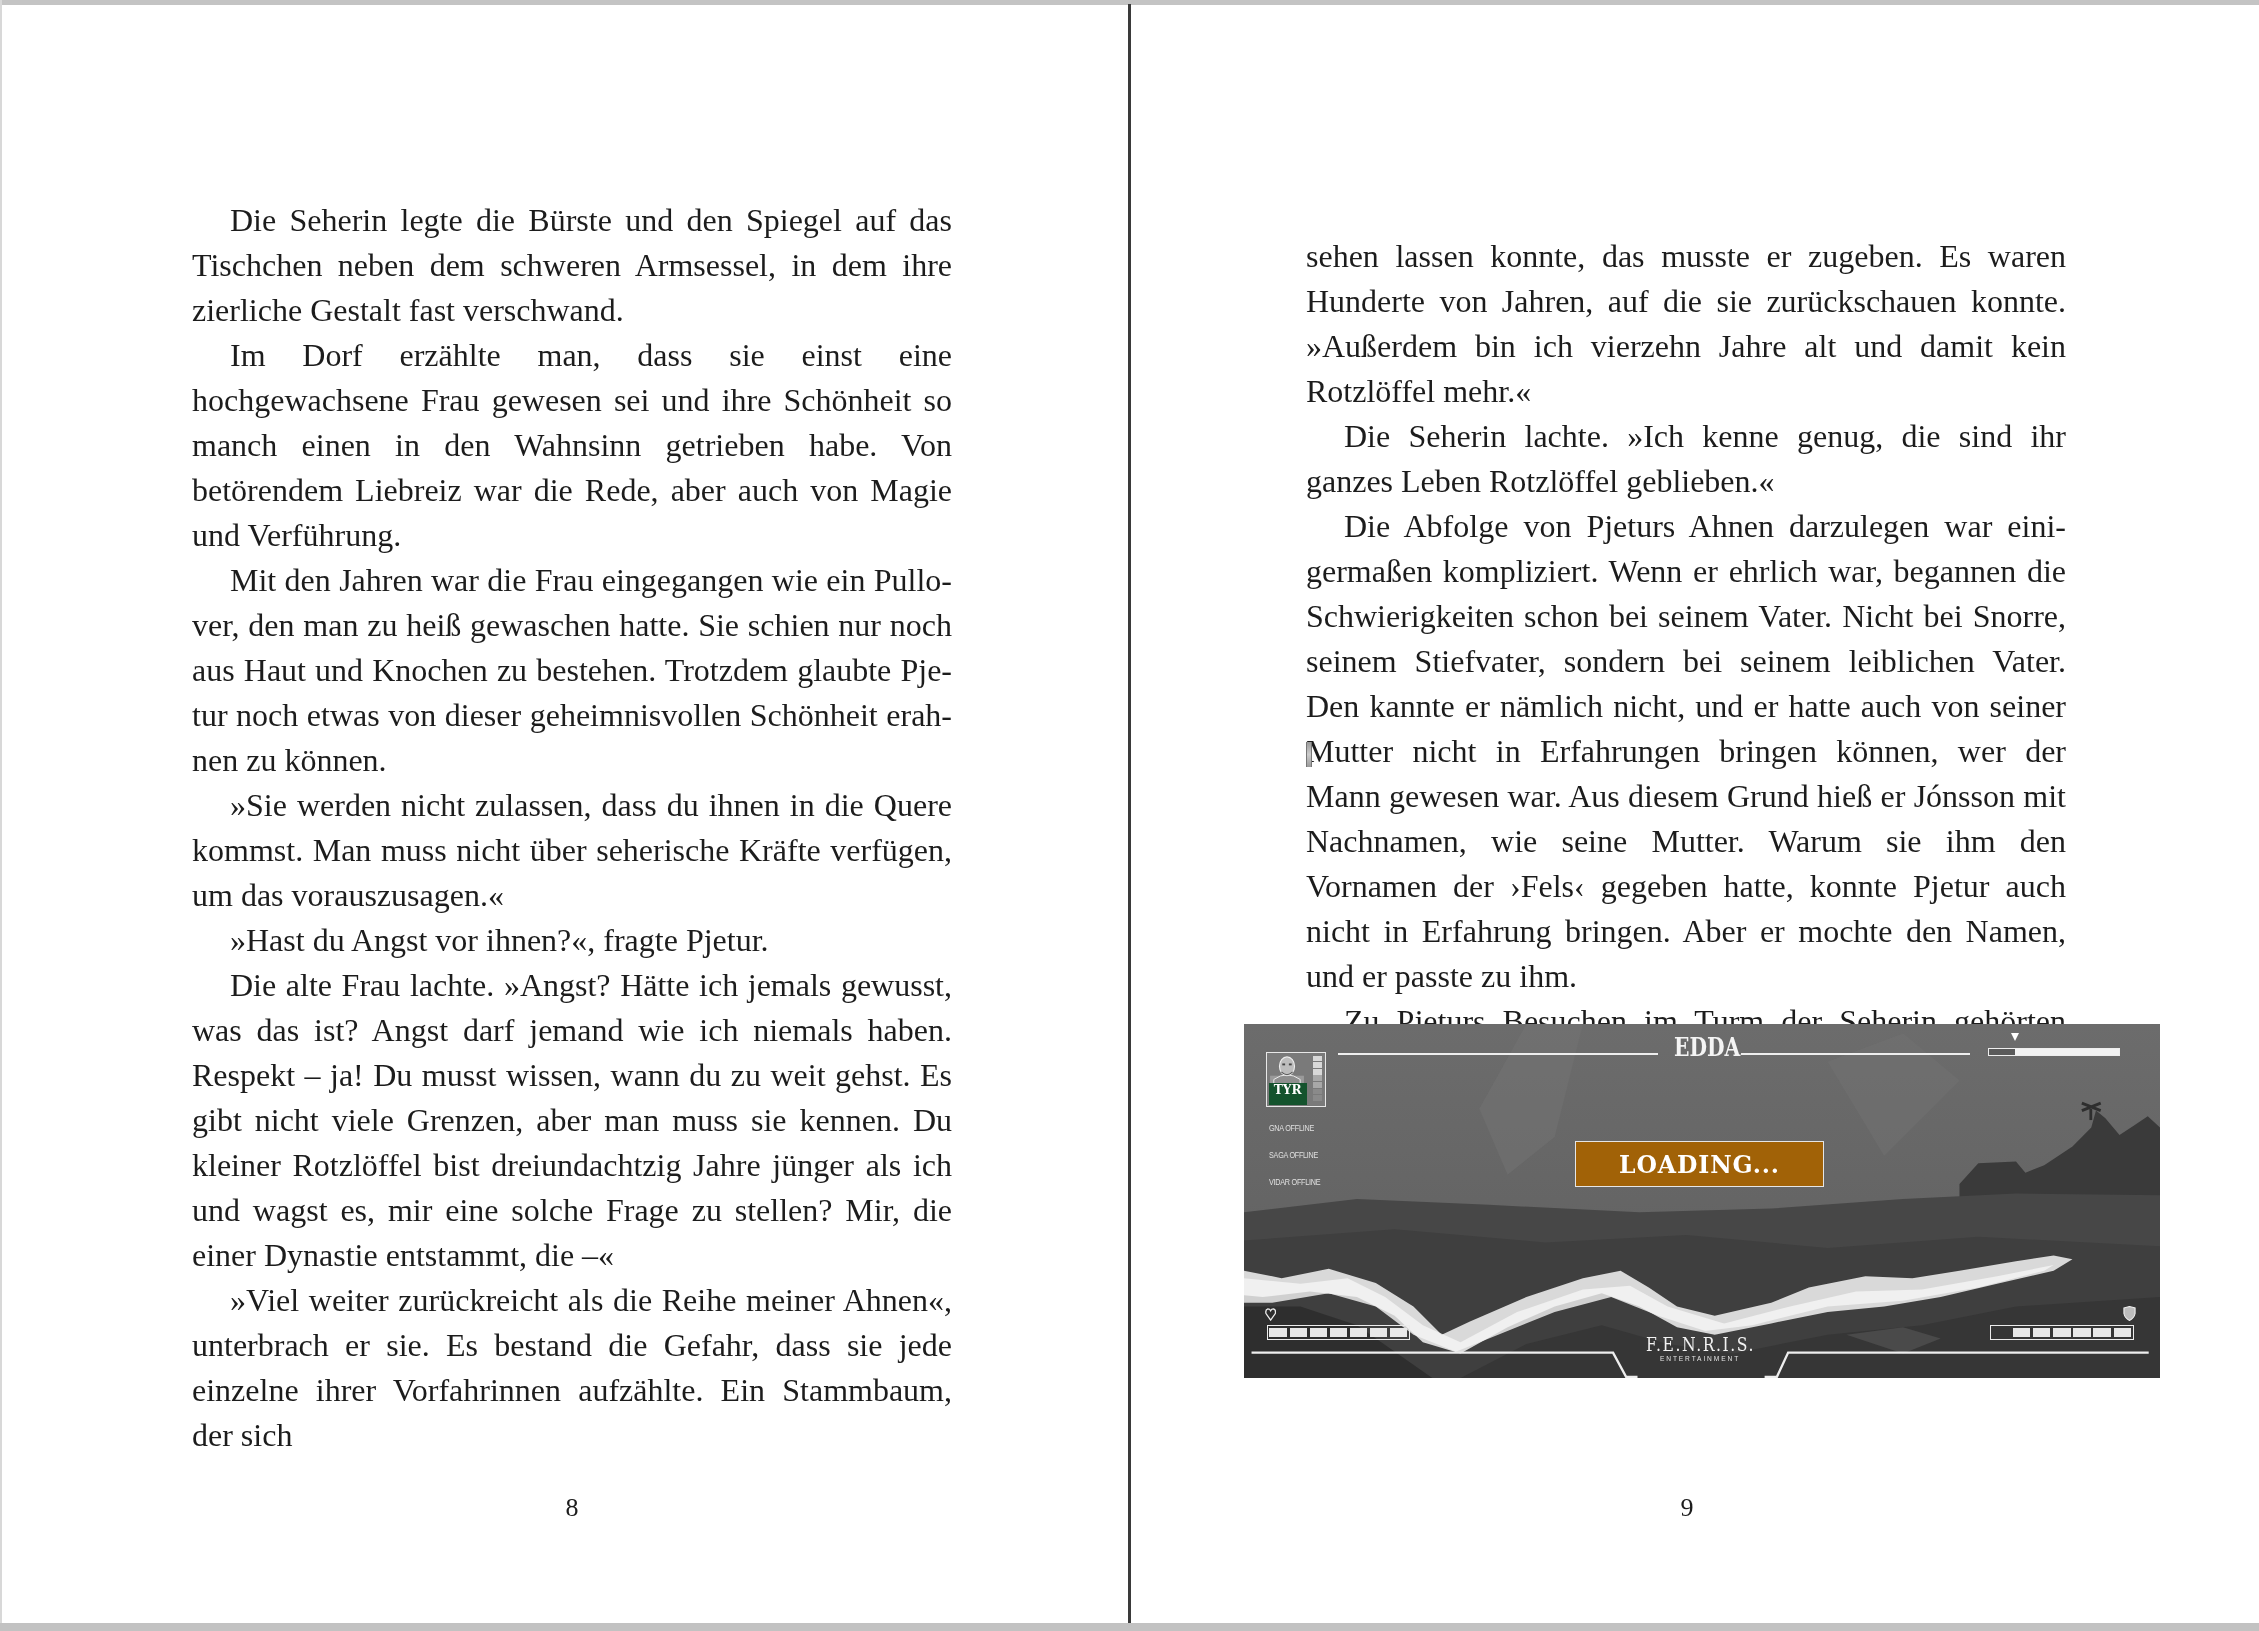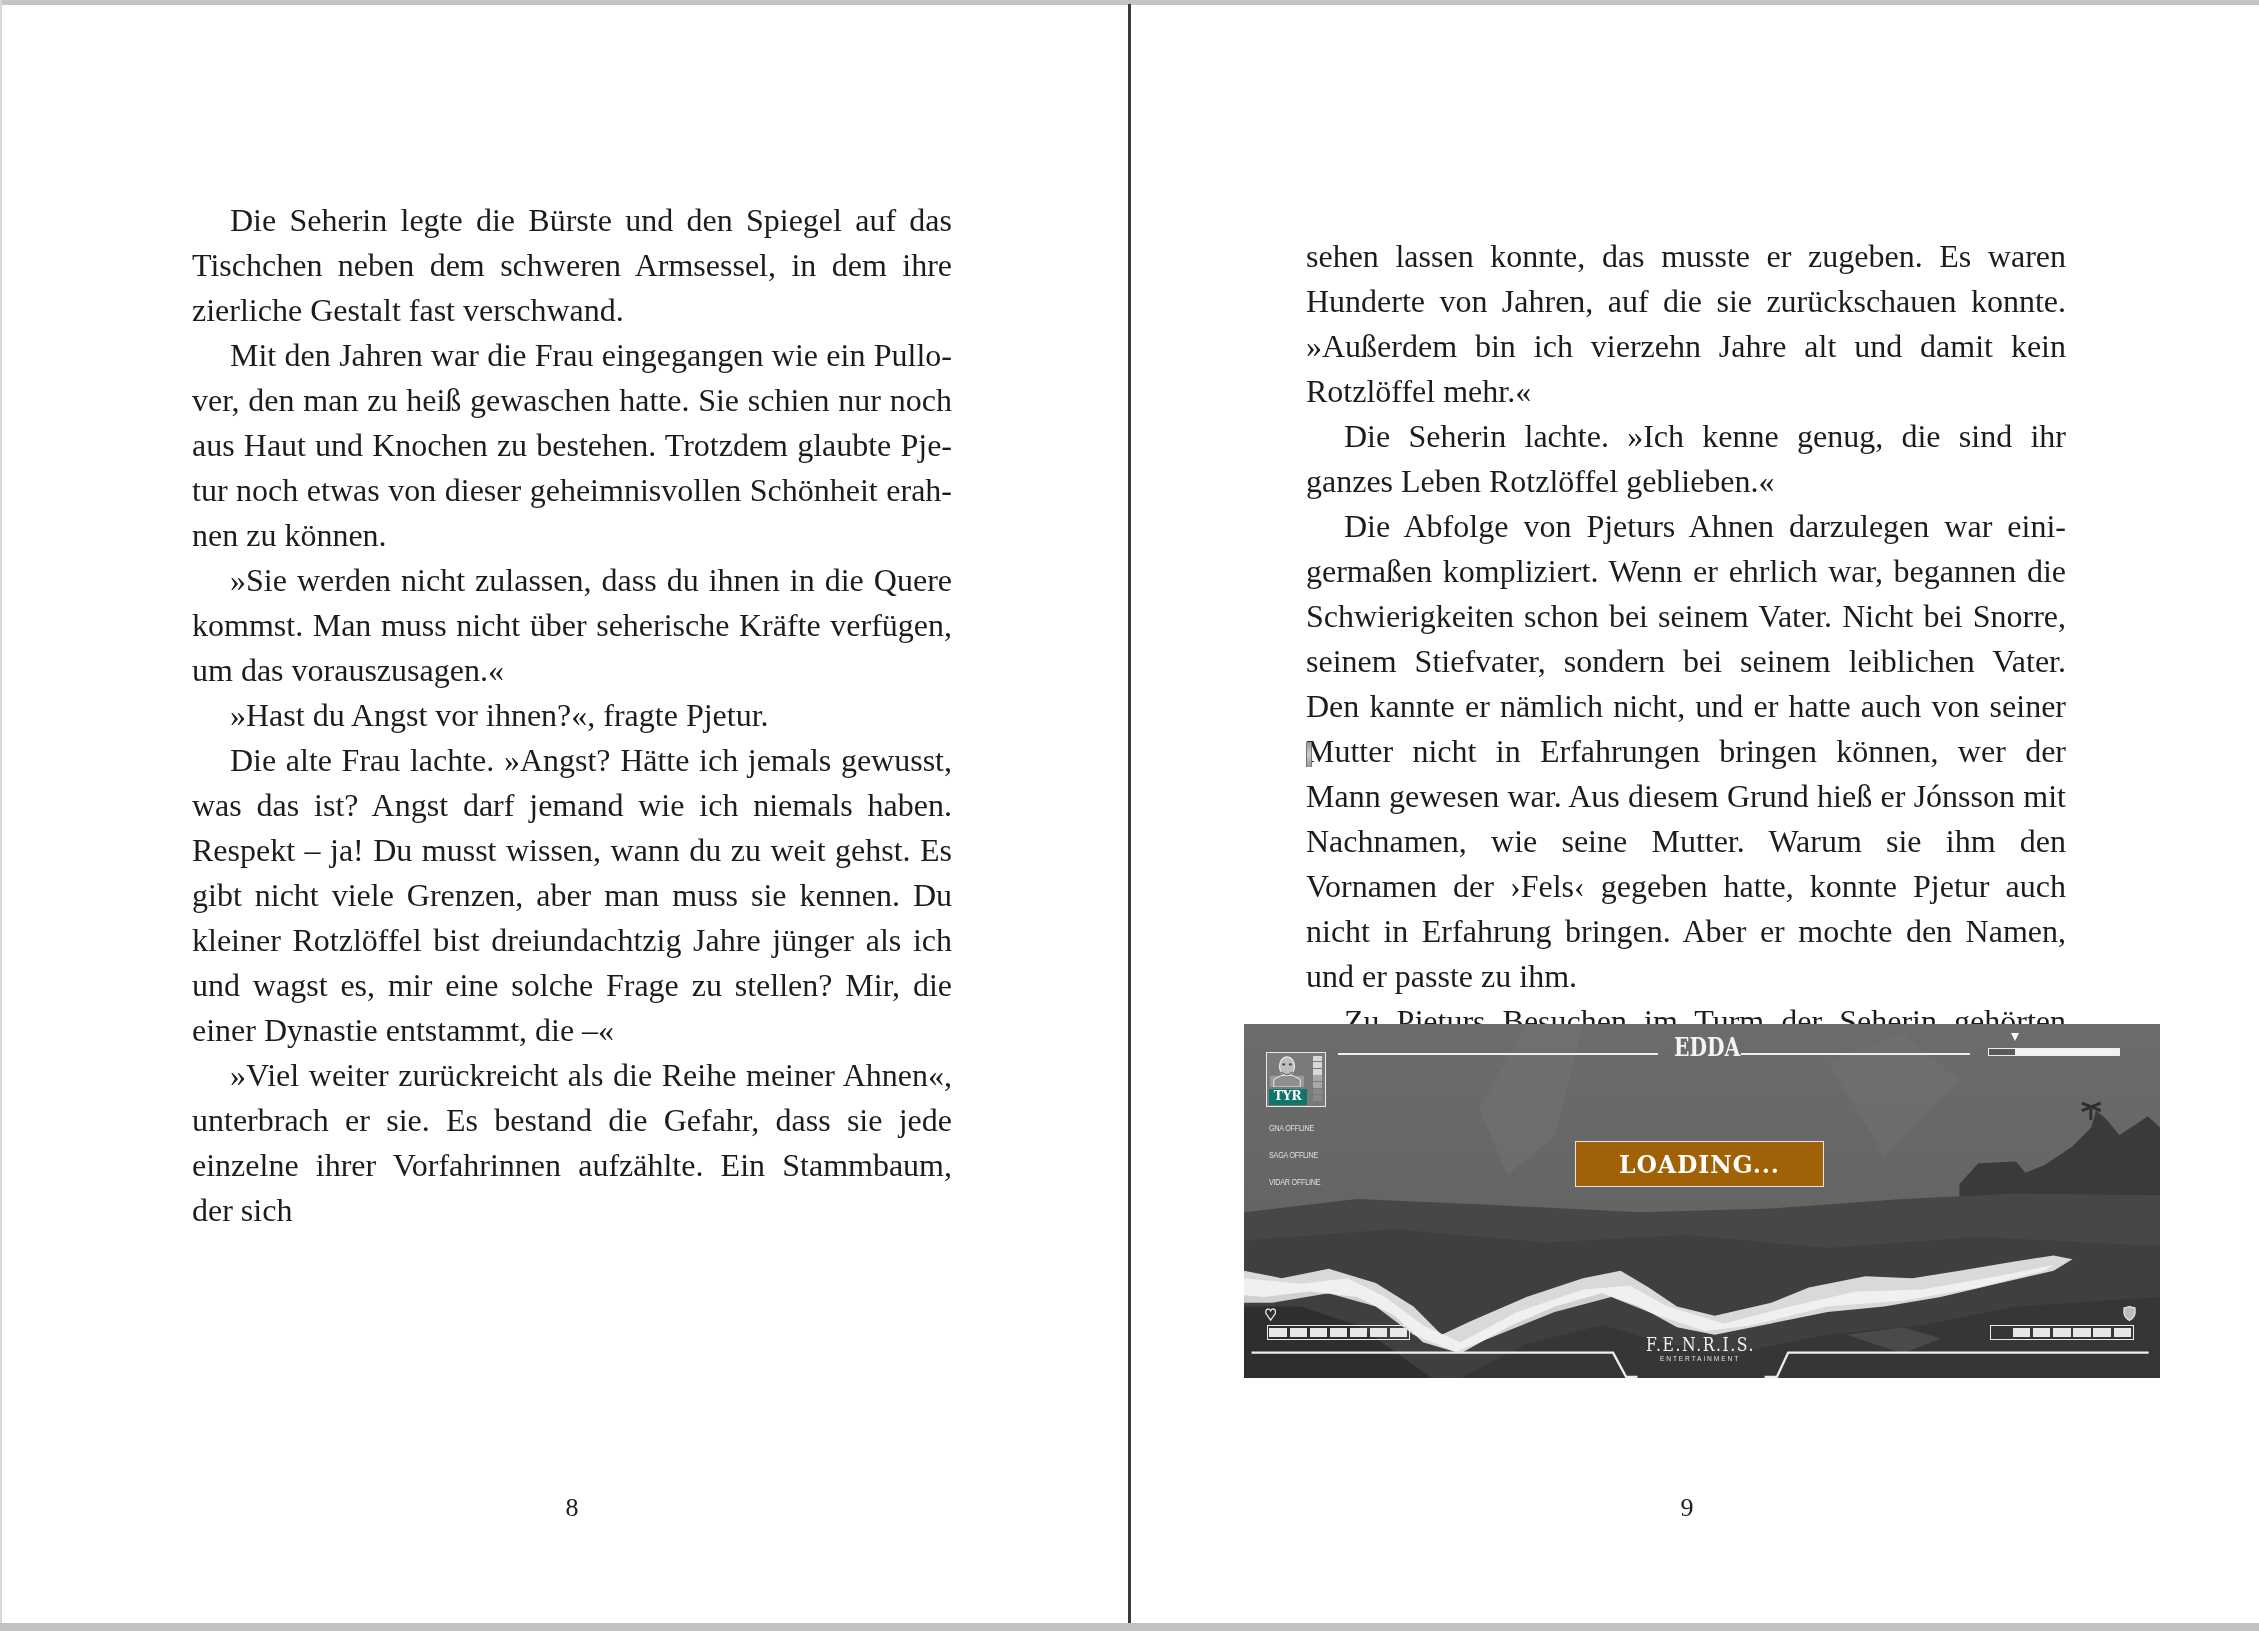--- a/index.html
+++ b/index.html
@@ -48,22 +48,22 @@
     font-family: "Liberation Sans", "DejaVu Sans", sans-serif;
   }
   .game svg.scene { position: absolute; left: 0; top: 0; }
   .hud { position: absolute; }
   .portrait {
     left: 21.7px; top: 28px; width: 58px; height: 53px;
     border: 1.9px solid #e8e8e8; background: #7a7a7a;
   }
   .portrait .face { position: absolute; left: 3.8px; top: 1.9px; width: 34px; height: 32px; }
   .portrait .name {
-    position: absolute; left: 1.9px; bottom: 0.9px; width: 38px; height: 16px;
-    background: #0f766e; color: #fff; font-family: "DejaVu Serif", serif; font-weight: bold;
+    position: absolute; left: 1.9px; bottom: 0.9px; width: 38px; height: 22px;
+    background: #14532d; color: #fff; font-family: "DejaVu Serif", serif; font-weight: bold;
     font-size: 12.2px; line-height: 14px; text-align: center;
   }
   .portrait .meter { position: absolute; right: 2.8px; top: 2.8px; width: 9.4px; height: 45px; display: flex; flex-direction: column; gap: 0.9px; }
   .portrait .meter span { flex: 1; background: #d8d8d8; }
   .portrait .meter span:nth-child(n+4) { background: #a8a8a8; }
   .portrait .meter span:nth-child(n+6) { background: #8a8a8a; }
 
   .status-list { left: 24.5px; top: 91px; }
   .status-list div {
     color: #e0e0e0; font-family: "Liberation Sans Narrow", "Liberation Sans", sans-serif;
@@ -113,20 +113,21 @@
 </style>
 </head>
 <body>
 
 <div class="top-bar"></div>
 <div class="left-edge"></div>
 
 <div class="page left">
   <div class="text-block">
     <p>Die Seherin legte die Bürste und den Spiegel auf das Tischchen neben dem schweren Armsessel, in dem ihre zier­liche Gestalt fast verschwand.</p>
+    <p>Im Dorf erzählte man, dass sie einst eine hochgewachsene Frau gewesen sei und ihre Schönheit so manch einen in den Wahnsinn getrieben habe. Von betörendem Liebreiz war die Rede, aber auch von Magie und Verführung.</p>
     <p>Mit den Jahren war die Frau eingegangen wie ein Pullo­ver, den man zu heiß gewaschen hatte. Sie schien nur noch aus Haut und Knochen zu bestehen. Trotzdem glaubte Pje­tur noch etwas von dieser geheimnisvollen Schönheit erah­nen zu können.</p>
     <p>»Sie werden nicht zulassen, dass du ihnen in die Quere kommst. Man muss nicht über seherische Kräfte verfügen, um das vorauszusagen.«</p>
     <p>»Hast du Angst vor ihnen?«, fragte Pjetur.</p>
     <p>Die alte Frau lachte. »Angst? Hätte ich jemals gewusst, was das ist? Angst darf jemand wie ich niemals haben. Res­pekt – ja! Du musst wissen, wann du zu weit gehst. Es gibt nicht viele Grenzen, aber man muss sie kennen. Du kleiner Rotzlöffel bist dreiundachtzig Jahre jünger als ich und wagst es, mir eine solche Frage zu stellen? Mir, die einer Dynastie entstammt, die –«</p>
     <p>»Viel weiter zurückreicht als die Reihe meiner Ahnen«, unterbrach er sie. Es bestand die Gefahr, dass sie jede einzel­ne ihrer Vorfahrinnen aufzählte. Ein Stammbaum, der sich</p>
   </div>
   <div class="page-number">8</div>
 </div>
 
 <div class="spine"></div>

